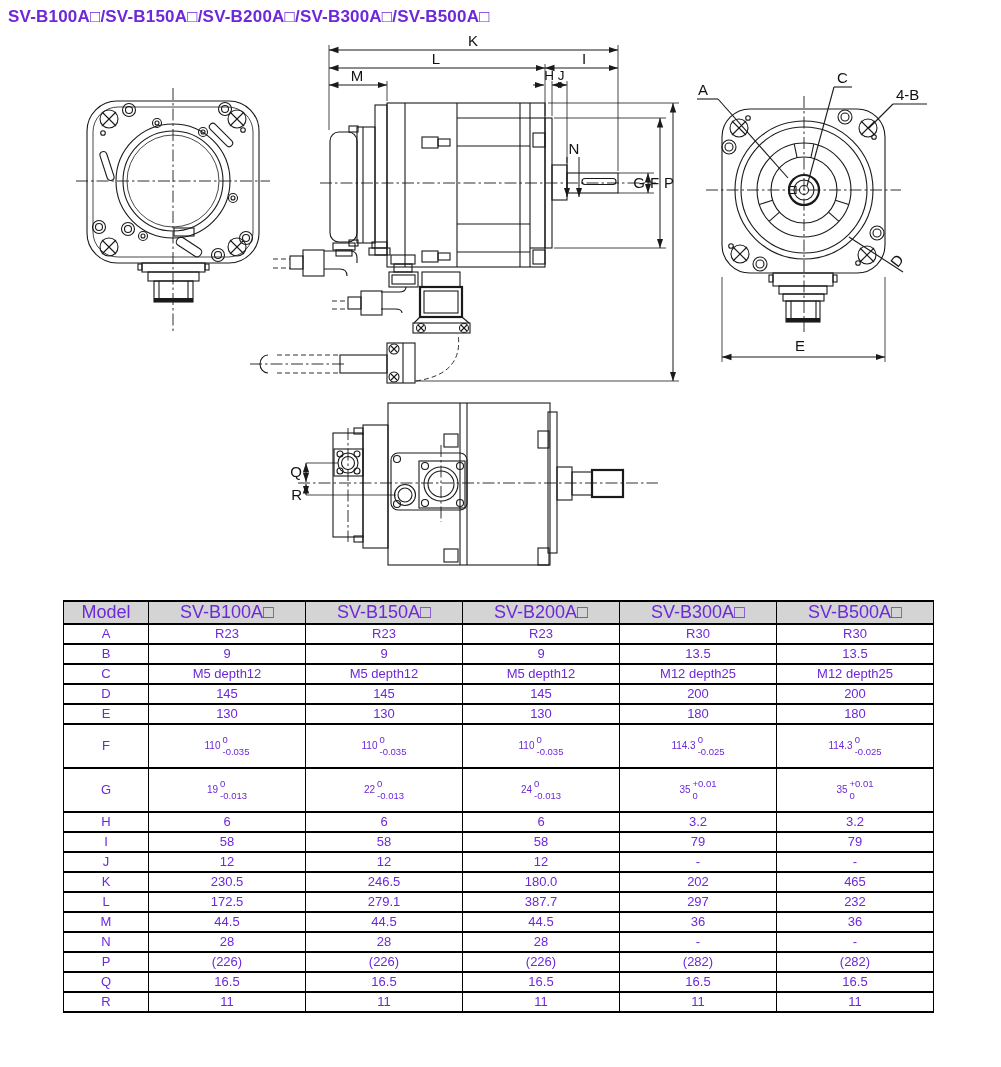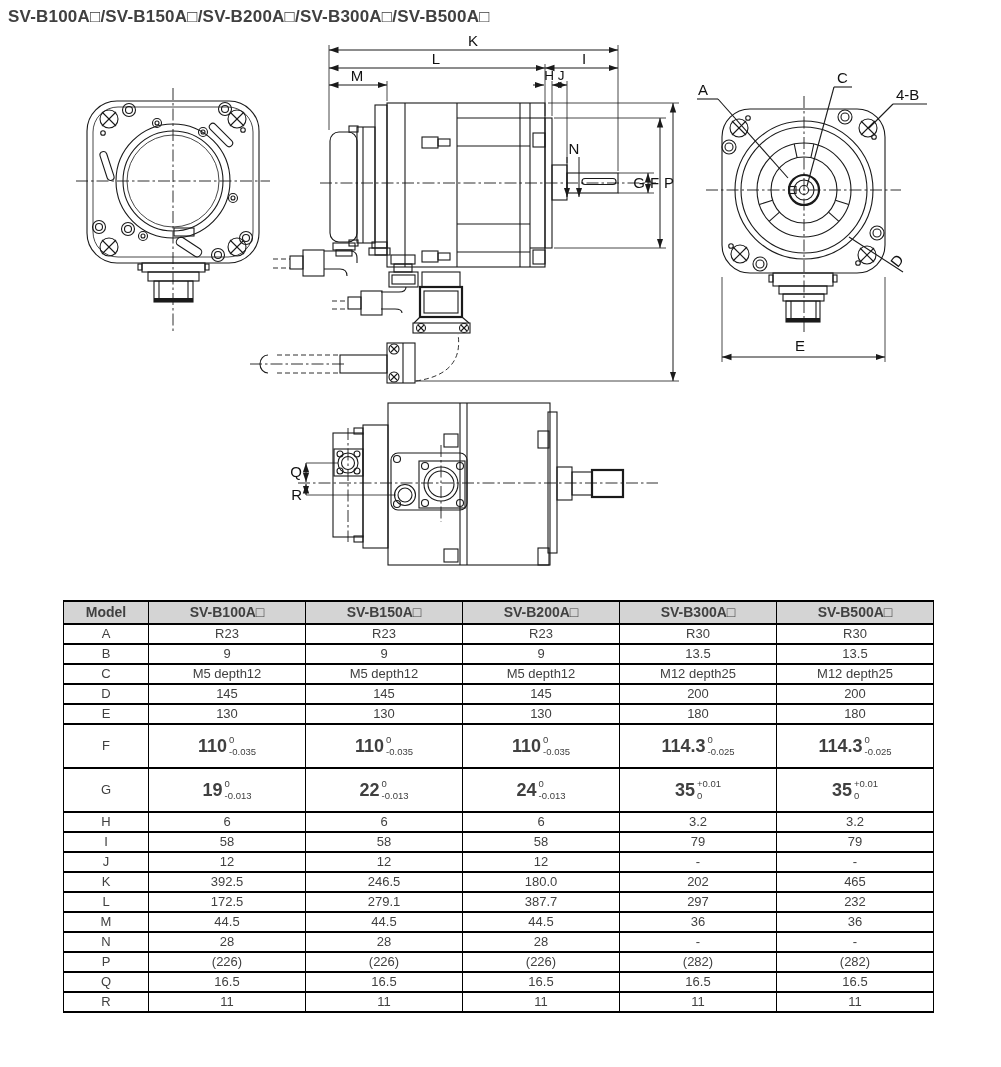--- a/index.html
+++ b/index.html
@@ -1,39 +1,39 @@
 <!DOCTYPE html>
 <html><head>
 <meta charset="utf-8">
 <style>
   html,body{margin:0;padding:0;background:#fff;}
   .canvas{position:relative;width:1001px;height:1067px;background:#fff;overflow:hidden;
-          font-family:"Liberation Sans",sans-serif;color:#404040;}
+          font-family:"Liberation Sans",sans-serif;color:#6d28d9;}
   .title{position:absolute;left:8px;top:7px;font-size:17px;font-weight:bold;letter-spacing:.2px;}
   svg{position:absolute;left:0;top:0;}
   svg .ln{fill:none;stroke:#1a1a1a;stroke-width:1.1;}
   svg .th1{fill:none;stroke:#1a1a1a;stroke-width:.8;}
   svg .tk{fill:none;stroke:#1a1a1a;stroke-width:2.2;}
   svg .cl{fill:none;stroke:#1a1a1a;stroke-width:.9;stroke-dasharray:12 3 2.5 3;}
   svg .dsh{fill:none;stroke:#1a1a1a;stroke-width:.9;stroke-dasharray:5 3;}
   svg .dm{fill:none;stroke:#1a1a1a;stroke-width:1;}
   svg .fl{fill:#1a1a1a;stroke:none;}
   svg text{fill:#111;font-family:"Liberation Sans",sans-serif;font-size:15px;}
   svg text.sm{font-size:13.5px;}
   
   .tablewrap{position:absolute;left:63px;top:600px;}
   table{border-collapse:collapse;table-layout:fixed;width:870px;font-size:13px;}
   col.c0{width:85px;} col.cn{width:157px;}
   th,td{border:solid #000;border-width:2px 1px;text-align:center;vertical-align:middle;
         padding:0;line-height:1.15;height:18px;overflow:hidden;}
-  thead th{background:#d4d4d4;font-weight:bold;height:21px;font-size:14px;}
+  thead th{background:#d4d4d4;font-weight:normal;height:21px;font-size:18px;}
   tbody th.rl{font-weight:normal;background:#fff;}
   tr.tall td,tr.tall th{height:42px;}
   .tol{display:inline-flex;align-items:center;gap:2px;}
-  .tol .tb{font-size:18px;font-weight:bold;}
+  .tol .tb{font-size:10px;}
   .tol .ts{display:inline-flex;flex-direction:column;font-size:9.5px;line-height:1.25;text-align:left;}
 </style>
 </head>
 <body>
 
 <div class="canvas">
 
   <div class="title">SV-B100A□/SV-B150A□/SV-B200A□/SV-B300A□/SV-B500A□</div>
 
   <svg width="1001" height="595" viewBox="0 0 1001 595">
@@ -520,21 +520,21 @@
           <tr>
             <th class="rl">J</th>
             <td>12</td>
             <td>12</td>
             <td>12</td>
             <td>-</td>
             <td>-</td>
           </tr>
           <tr>
             <th class="rl">K</th>
-            <td>392.5</td>
+            <td>230.5</td>
             <td>246.5</td>
             <td>180.0</td>
             <td>202</td>
             <td>465</td>
           </tr>
           <tr>
             <th class="rl">L</th>
             <td>172.5</td>
             <td>279.1</td>
             <td>387.7</td>

